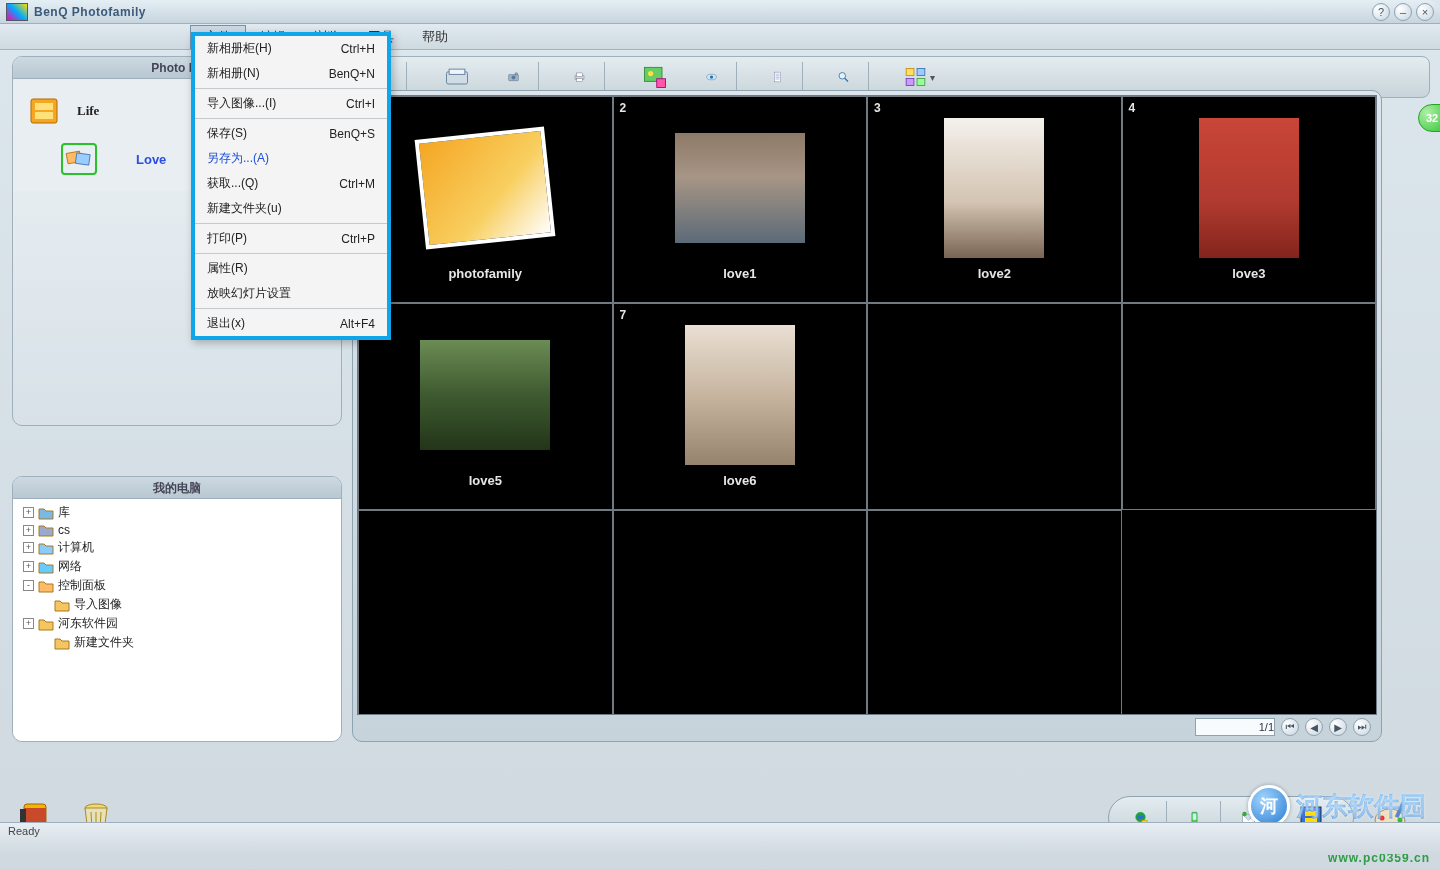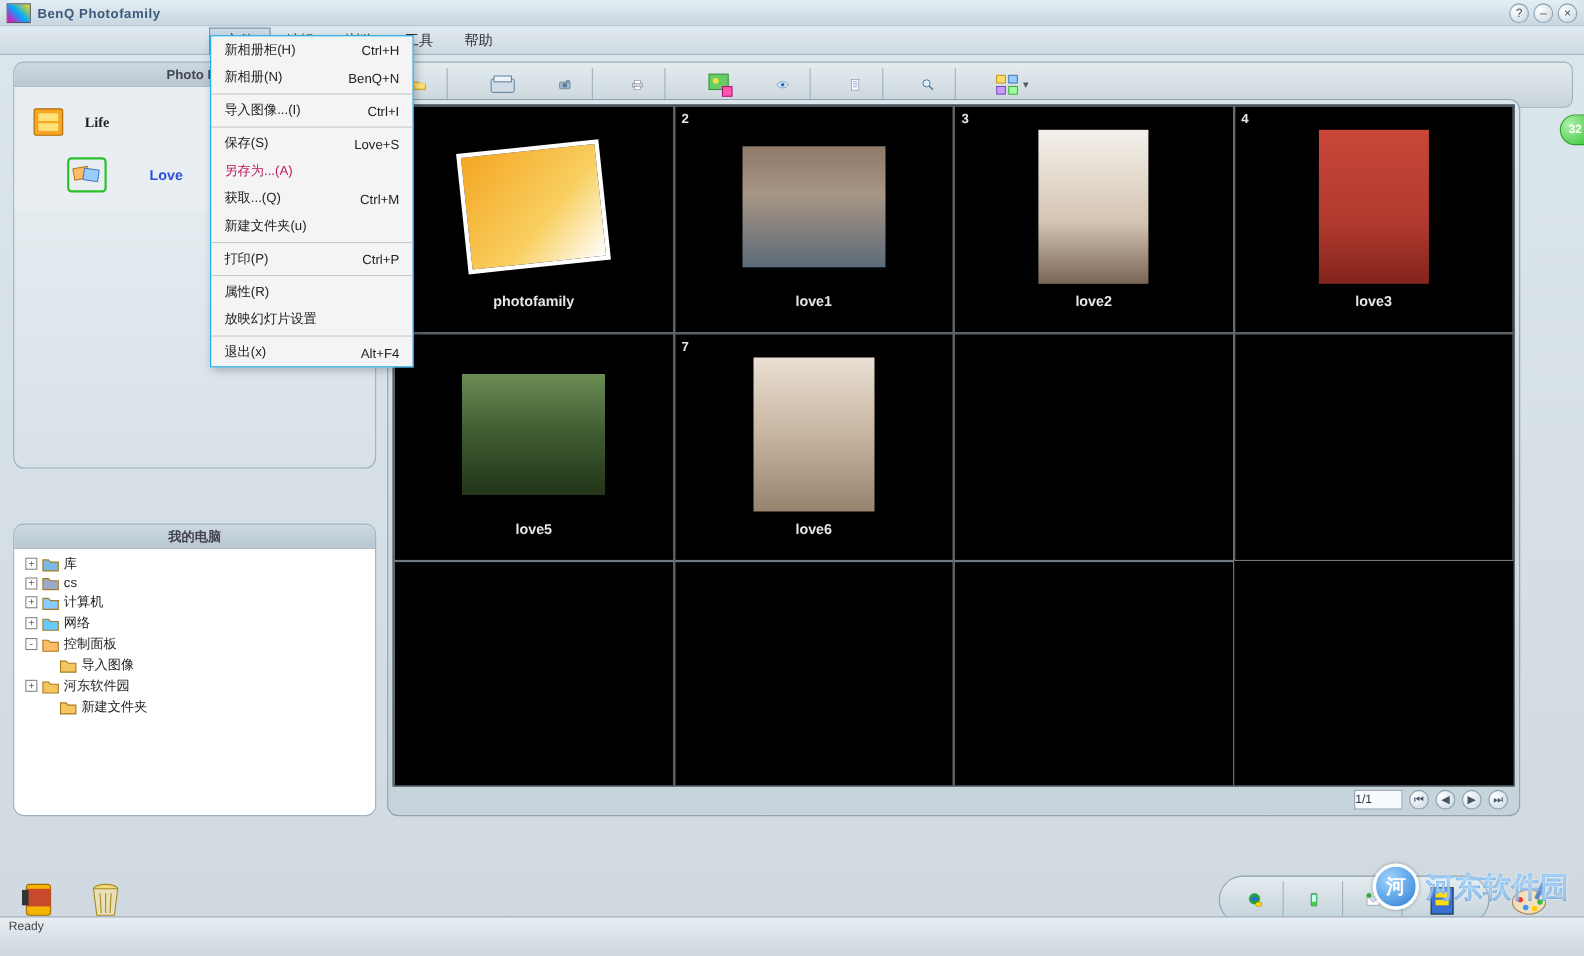--- a/index.html
+++ b/index.html
@@ -11,23 +11,23 @@
 .app-title { font-size:12px; font-weight:bold; color:#3b5a7a; letter-spacing:.5px; }
 .titlebar-right { margin-left:auto; display:flex; gap:4px; }
 .tb-btn { width:18px; height:18px; border-radius:50%; background:radial-gradient(circle at 30% 30%,#fff,#c7d5df); border:1px solid #8fa2b0; font-size:11px; display:flex; align-items:center; justify-content:center; color:#456; cursor:pointer; }
 
 
 .menubar { height:26px; display:flex; align-items:center; padding:0 190px 0 190px; background:linear-gradient(180deg,#e1eaf1,#cfd9e0); border-bottom:1px solid #a3b3c0; font-size:13px; color:#333; }
 .menu-item { padding:2px 14px; cursor:pointer;font-family:Liberation Mono, monospace; }
 .menu-item.active { background:#cbd9e6; border:1px solid #7692ab; }
 
 
-.dropdown { position:absolute; left:191px; top:32px; width:185px; background:#f4f4f4; border:1px solid #0ea5e9; box-shadow:2px 3px 8px rgba(0,0,0,.25); z-index:1000; font-size:12px; color:#222; }
+.dropdown { position:absolute; left:191px; top:32px; width:200px; background:#f4f4f4; border:4px solid #0ea5e9; box-shadow:2px 3px 8px rgba(0,0,0,.25); z-index:1000; font-size:12px; color:#222; }
 .dropdown .row { display:flex; align-items:center; padding:4px 12px; cursor:pointer; }
-.dropdown .row.disabled { color:#be185d;justify-content:center; }
+.dropdown .row.disabled { color:#1d4ed8;justify-content:center; }
 .dropdown .row .sc { margin-left:auto; }
 .dropdown .sep { height:1px; background:#c4c9cd; margin:2px 0; }
 
 
 .toolbar { height:42px; margin:6px 10px 4px 360px; display:flex; align-items:center; gap:34px; padding:0 14px; background:linear-gradient(180deg,#e4ecef,#c8d4da); border:1px solid #9fb0bc; border-radius:8px; }
 .tool { width:32px; height:30px; display:flex; align-items:center; justify-content:center; cursor:pointer; }
 .tool svg { width:30px; height:28px; }
 .tool.sep-after { border-right:1px solid #9fb0bc; padding-right:18px; }
 .tool-drop { display:flex; align-items:center; }
 .tool-drop::after { content:"▾"; font-size:10px; color:#555; margin-left:2px; }
@@ -66,40 +66,40 @@
 .photo { width:130px; height:110px; background:#888; display:block; }
 .photo.p1 { background:linear-gradient(135deg,#f5a623 0%,#f8cf60 60%,#fff 100%); transform:rotate(-6deg); border:4px solid #fff; box-shadow:3px 3px 6px rgba(0,0,0,.5); }
 .photo.p2 { background:linear-gradient(180deg,#8d7a68 0%,#a79585 40%,#5b6a78 100%); }
 .photo.p3 { width:100px; height:140px; background:linear-gradient(180deg,#f4f1ec 0%,#d4c4b2 60%,#7a6554 100%); }
 .photo.p4 { width:100px; height:140px; background:linear-gradient(180deg,#c94638 0%,#b13a2f 60%,#82241c 100%); }
 .photo.p5 { background:linear-gradient(180deg,#ece5dc 0%,#cbbca9 50%,#a89381 100%); }
 .photo.p6 { background:linear-gradient(180deg,#6b8c54 0%,#3e5a30 50%,#233518 100%); }
 .photo.p7 { width:110px; height:140px; background:linear-gradient(180deg,#e9dfd3 0%,#c7b5a0 50%,#96836e 100%); }
 
 .thumbs-footer { height:24px; display:flex; align-items:center; justify-content:flex-end; gap:6px; padding:0 6px; }
-.pager { width:44px; height:18px; background:#f8fbfd; border:1px solid #8fa2b0; font-size:11px; text-align:left; line-height:16px; color:#334; }
+.pager { width:80px; height:18px; background:#f8fbfd; border:1px solid #8fa2b0; font-size:11px; text-align:right; line-height:16px; color:#334; }
 .nav-btn { width:18px; height:18px; border-radius:50%; background:radial-gradient(circle at 30% 30%,#fff,#c7d5df); border:1px solid #8fa2b0; font-size:10px; display:flex; align-items:center; justify-content:center; color:#456; cursor:pointer; }
 
 
 .dock { position:absolute; left:0; right:0; bottom:22px; height:58px; display:flex; align-items:center; padding:0 16px; }
 .dock-left { display:flex; gap:20px; }
 .dock-ico { width:40px; height:40px; cursor:pointer; }
 .dock-center { margin-left:auto; margin-right:18px; background:linear-gradient(180deg,#e4ecef,#c3d1d9); border:1px solid #8fa2b0; border-radius:22px; height:44px; display:flex; align-items:center; gap:20px; padding:0 24px; }
 .dock-center .dico { width:34px; height:34px; cursor:pointer; border-right:1px solid #9fb0bc; padding-right:18px; }
 .dock-center .dico:last-child { border-right:none; padding-right:0; }
 .dock-paint { width:40px; height:40px; margin-right:12px; cursor:pointer; }
 
 
 .watermark { position:absolute; right:14px; bottom:20px; display:flex; align-items:center; gap:6px; opacity:.95; }
 .wm-logo { width:42px; height:42px; border-radius:50%; background:radial-gradient(circle at 35% 30%,#9fd4ff,#1f78d4); border:3px solid #fff; box-shadow:0 0 4px rgba(0,0,0,.3); display:flex; align-items:center; justify-content:center; color:#fff; font-weight:bold; font-size:18px; }
 .wm-txt { font-family:"KaiTi","STKaiti",serif; font-size:26px; font-weight:bold; background:linear-gradient(180deg,#2ea0ff,#0a62c0); -webkit-background-clip:text; color:transparent; text-shadow:0 0 2px rgba(255,255,255,.7); }
 .wm-url { position:absolute; right:10px; bottom:4px; font-size:12px; color:#2e9d46; font-weight:bold; letter-spacing:1px; }
 
 
-.status { position:absolute; left:0; right:0; bottom:4px; height:32px; background:linear-gradient(180deg,#e8eef3,#cfd9df); border-top:1px solid #9fb0bc; font-size:11px; color:#444; padding:2px 8px; }
+.status { position:absolute; left:0; right:0; bottom:15px; height:32px; background:linear-gradient(180deg,#e8eef3,#cfd9df); border-top:1px solid #9fb0bc; font-size:11px; color:#444; padding:2px 8px; }
 
 
 .side-bubble { position:absolute; right:-6px; top:104px; width:28px; height:28px; border-radius:50% 0 0 50%; background:radial-gradient(circle at 30% 30%,#aef0a7,#37c637); color:#fff; font-size:11px; font-weight:bold; display:flex; align-items:center; justify-content:center; border:1px solid #2aa02a; }
 
 
 </style>
 </head>
 <body>
 
 <div class="titlebar">
@@ -130,21 +130,21 @@
       <span class="sc">BenQ+N</span>
     </div>
     <div class="sep"></div>
     <div class="row">
       <span>导入图像...(I)</span>
       <span class="sc">Ctrl+I</span>
     </div>
     <div class="sep"></div>
     <div class="row">
       <span>保存(S)</span>
-      <span class="sc">Love+S</span>
+      <span class="sc">BenQ+S</span>
     </div>
     <div class="row disabled">
       <span>另存为...(A)</span>
       <span class="sc"></span>
     </div>
     <div class="row">
       <span>获取...(Q)</span>
       <span class="sc">Ctrl+M</span>
     </div>
     <div class="row">

